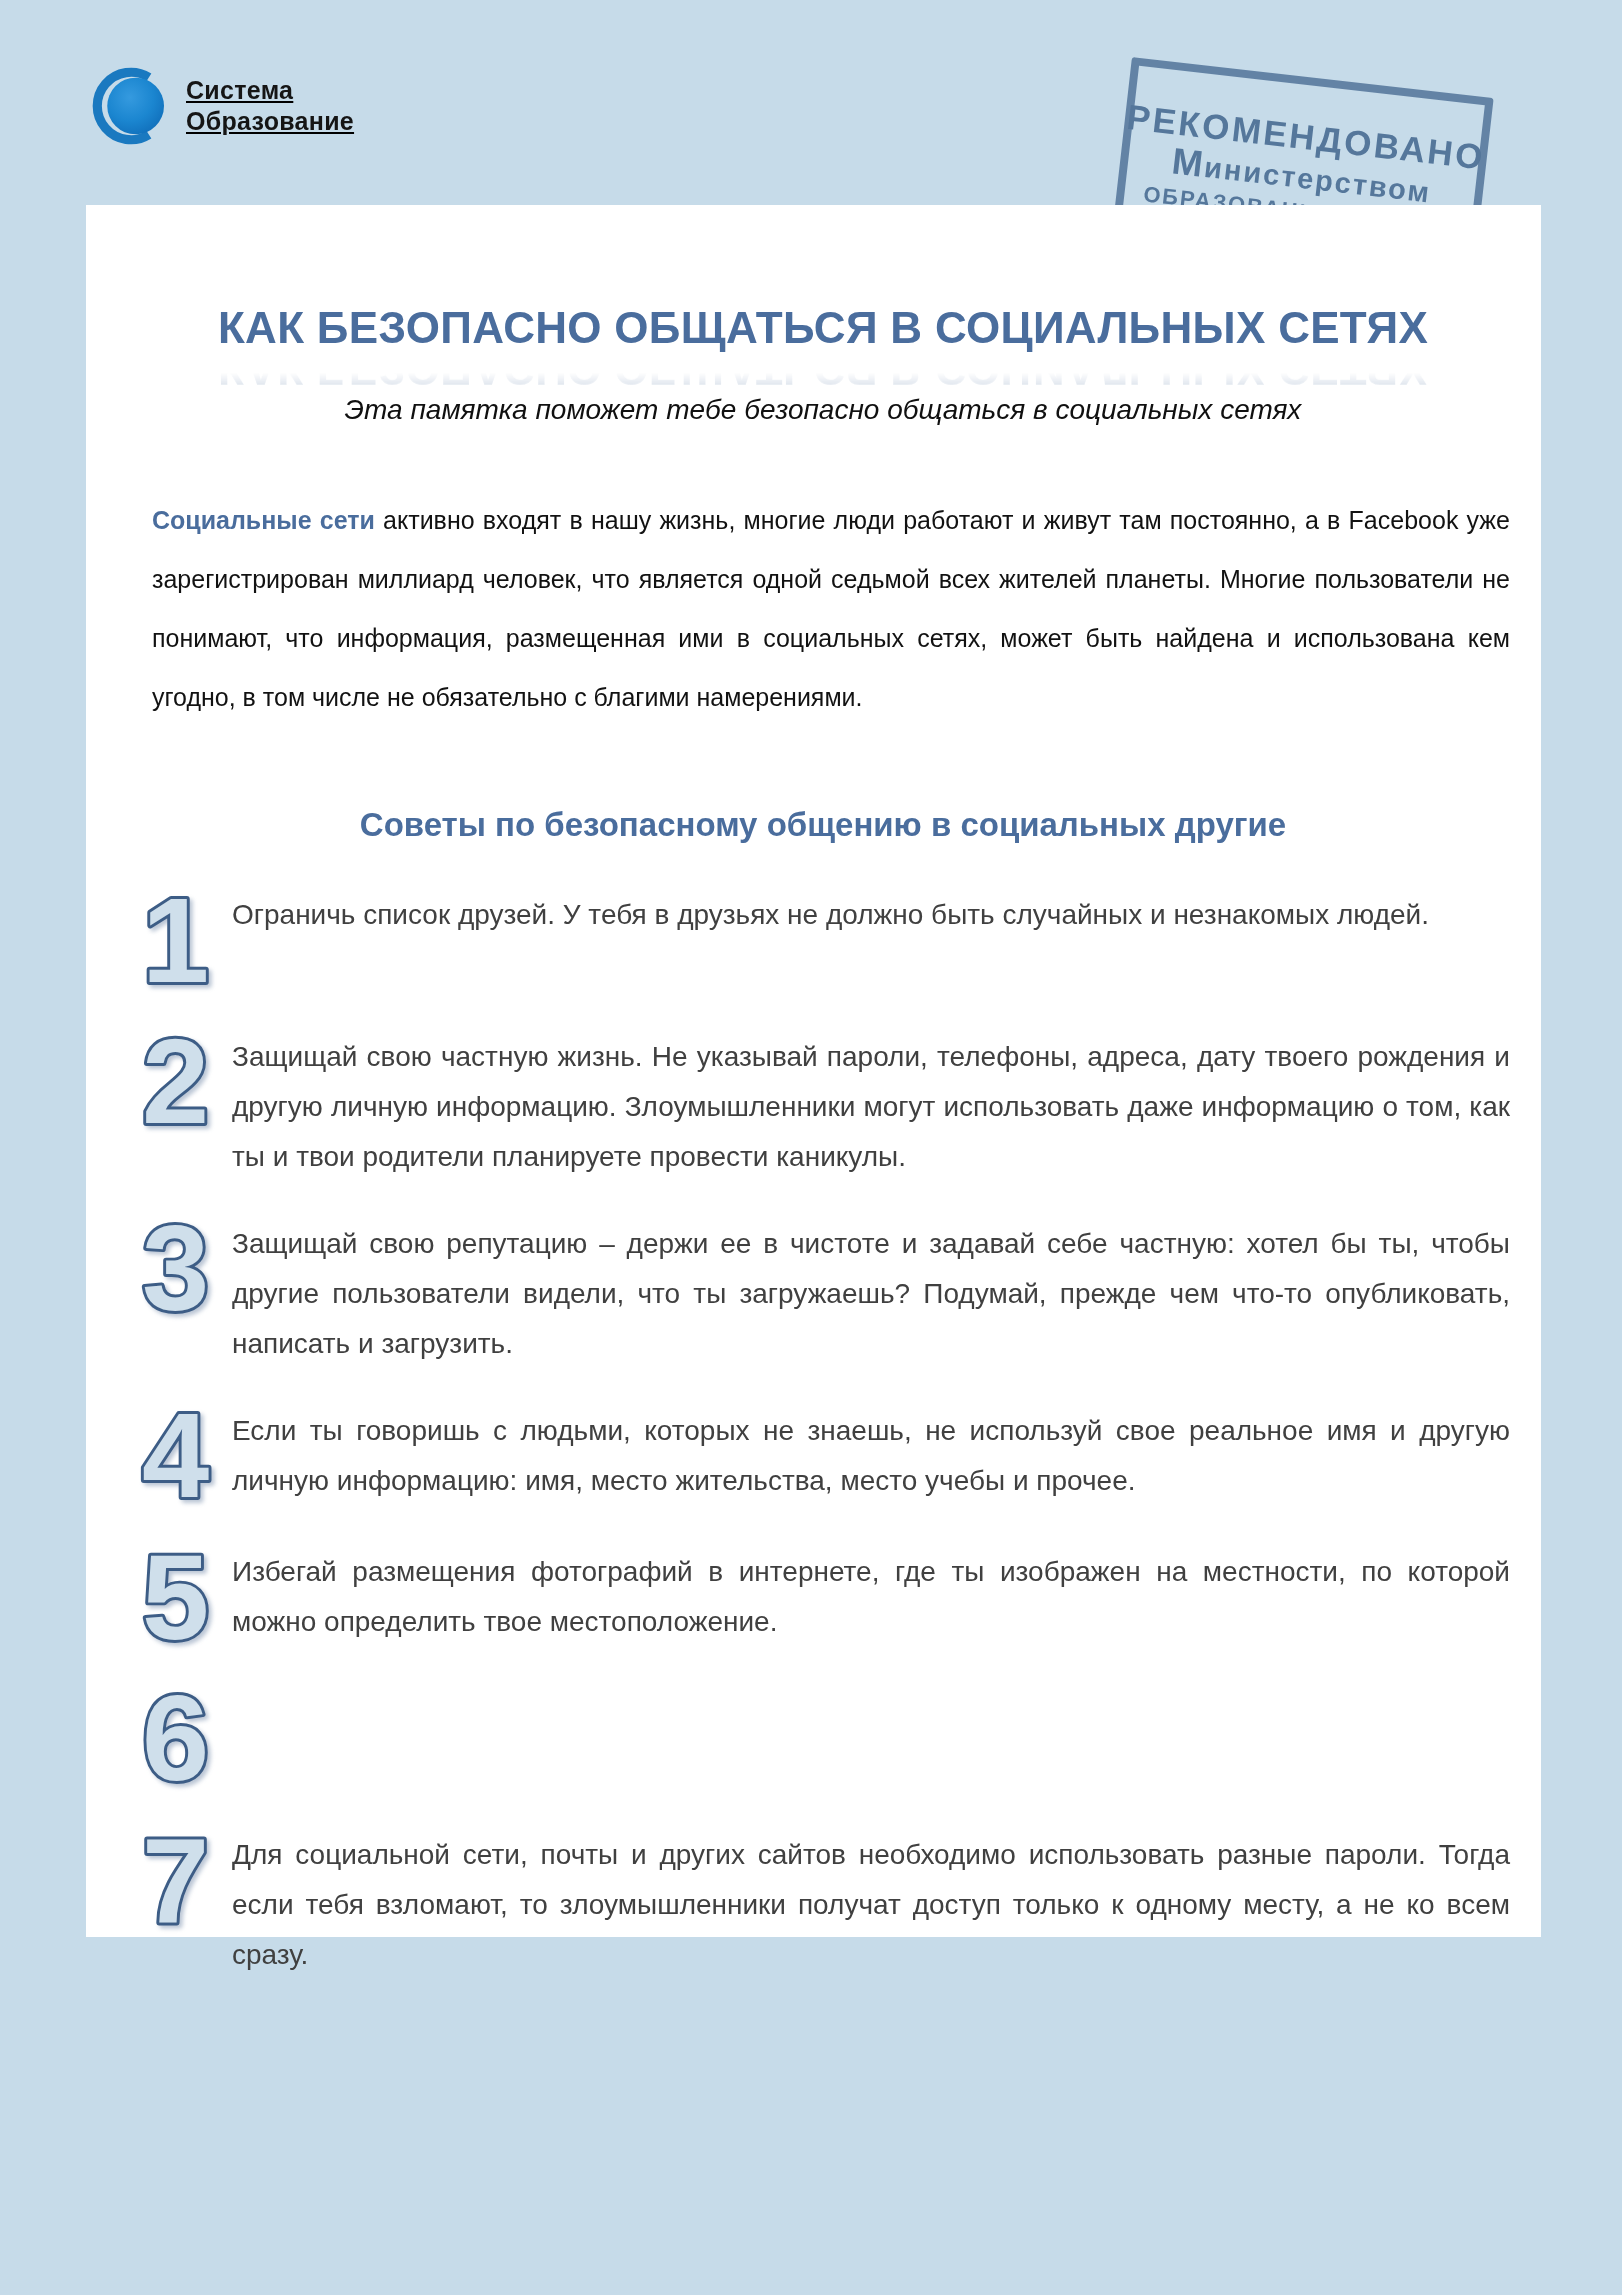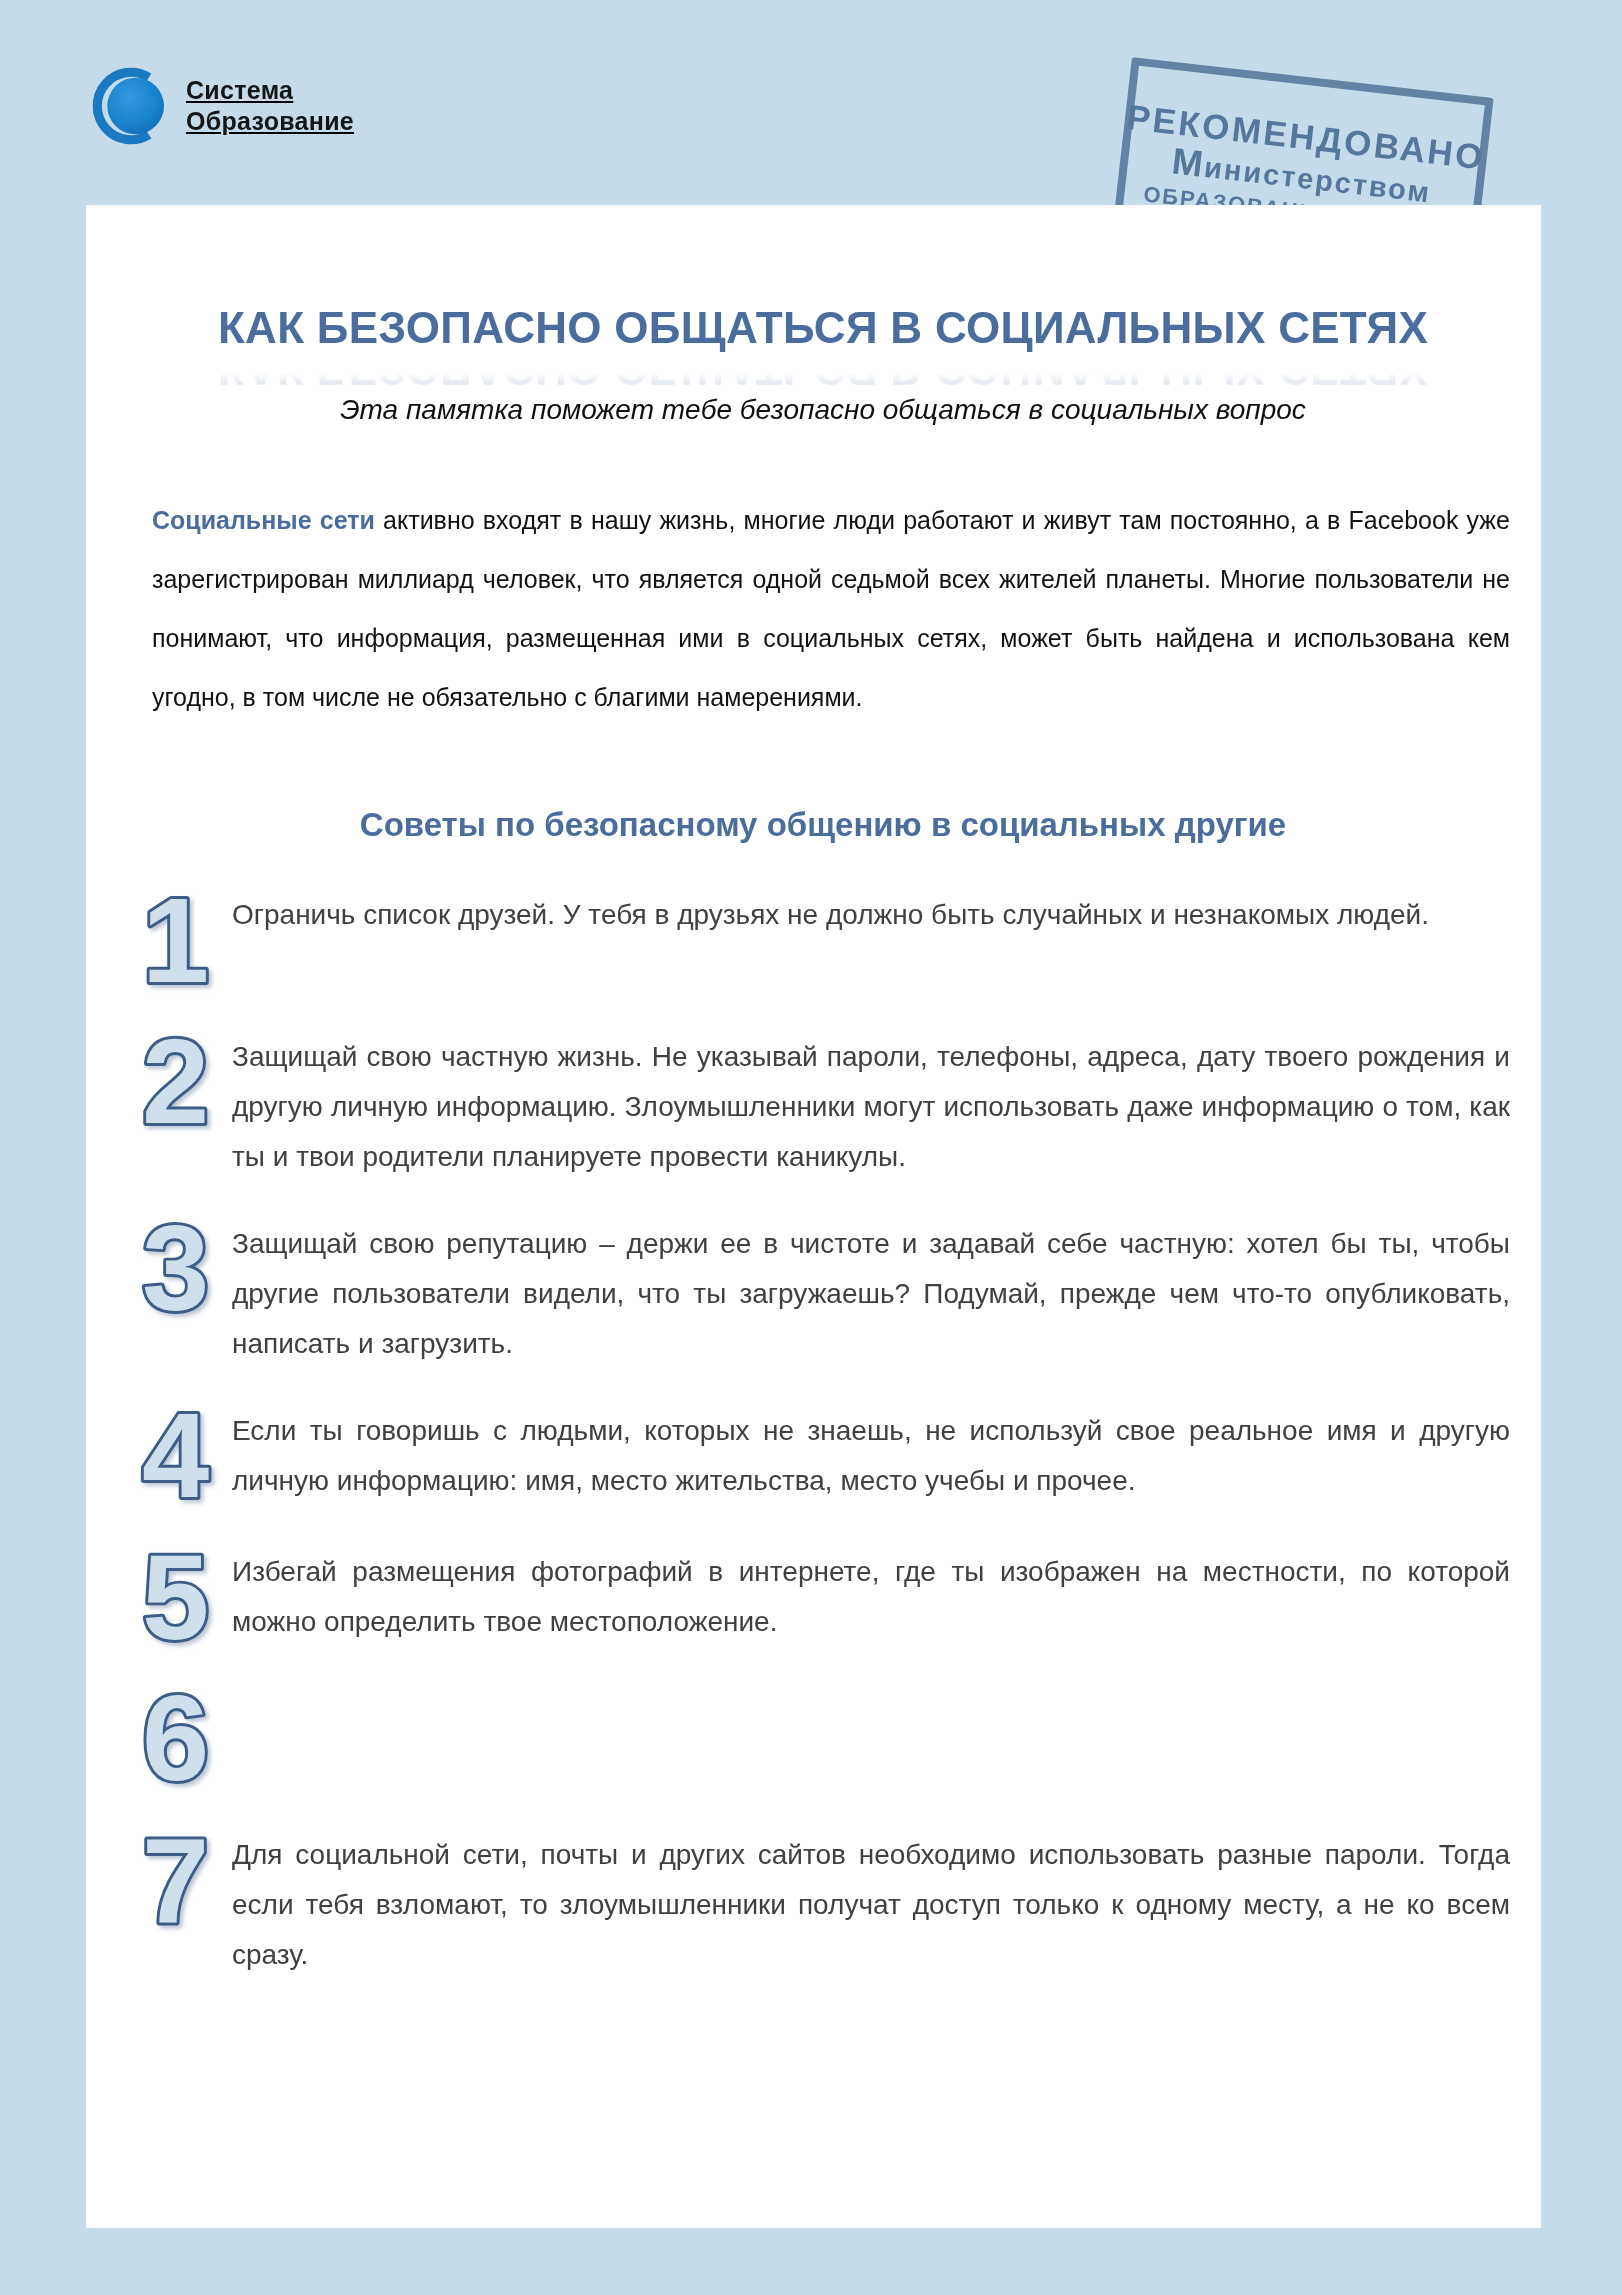--- a/index.html
+++ b/index.html
@@ -71,21 +71,21 @@
     line-height: 29px;
     text-transform: uppercase;
   }
 
   
   .panel {
     position: absolute;
     left: 86px;
     top: 205px;
     width: 1455px;
-    height: 2023px;
+    height: 1732px;
     background: #ffffff;
     box-sizing: border-box;
     padding: 98px 31px 26px 50px;
   }
 
   .title {
     margin: 0;
     font-size: 44px;
     font-weight: bold;
     color: #4a6d9d;
@@ -184,21 +184,21 @@
 <div class="stamp">
   <div class="stamp-line1">РЕКОМЕНДОВАНО</div>
   <div class="stamp-line2">Министерством</div>
   <div class="stamp-line3">образования и науки</div>
 </div>
 
 <main class="panel">
 
   <h1 class="title">КАК БЕЗОПАСНО ОБЩАТЬСЯ В СОЦИАЛЬНЫХ СЕТЯХ</h1>
 
-  <p class="subtitle">Эта памятка поможет тебе безопасно общаться в социальных вопрос</p>
+  <p class="subtitle">Эта памятка поможет тебе безопасно общаться в социальных сетях</p>
 
   <p class="intro"><span class="lead">Социальные сети</span><span> активно входят в нашу жизнь, многие люди работают и живут там постоянно, а в Facebook уже зарегистрирован миллиард человек, что является одной седьмой всех жителей планеты. Многие пользователи не понимают, что информация, размещенная ими в социальных сетях, может быть найдена и использована кем угодно, в том числе не обязательно с благими намерениями.</span></p>
 
   <h2 class="tips-header">Советы по безопасному общению в социальных другие</h2>
 
   <ol class="tips">
 
     <li class="tip">
       <svg class="tip-num" viewBox="0 0 120 170" aria-hidden="true">
         <text class="num-text" x="60" y="150" text-anchor="middle">1</text>

